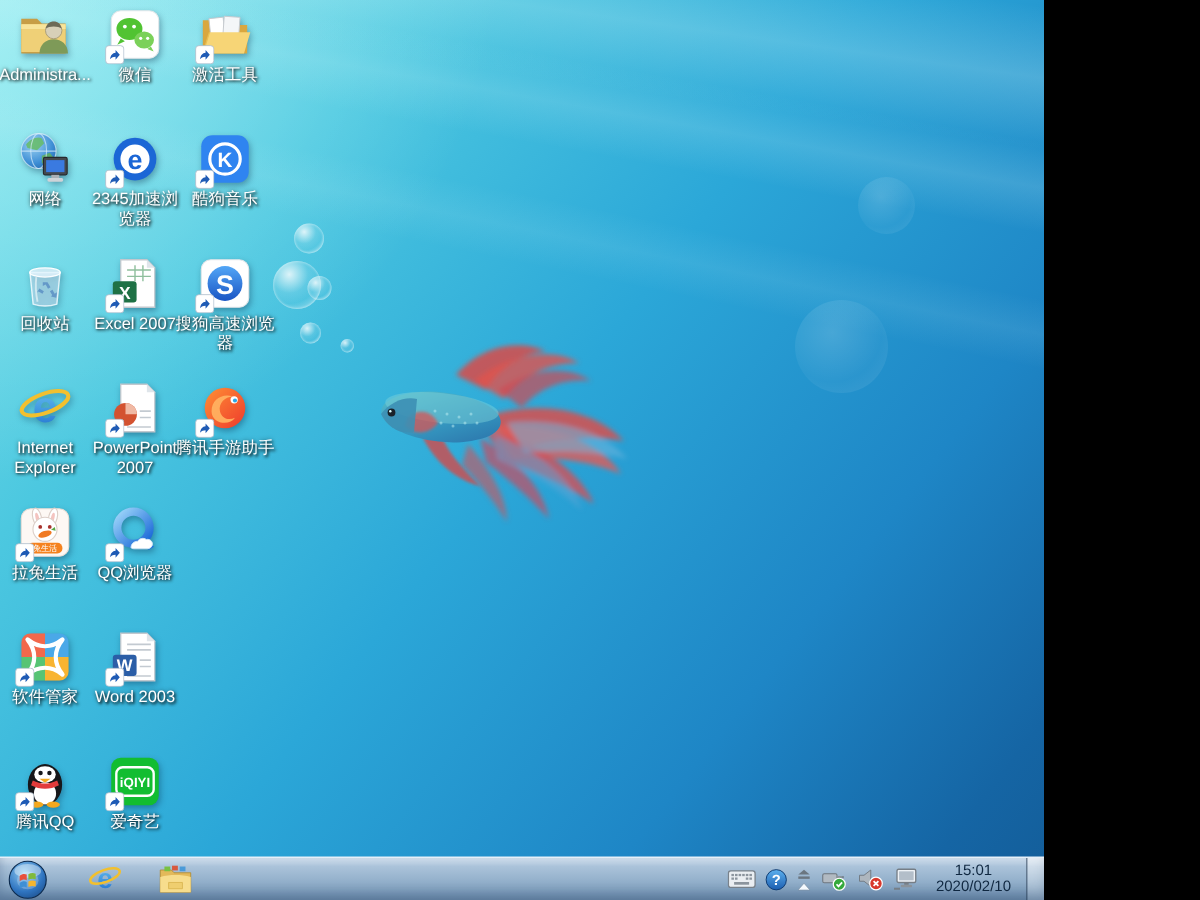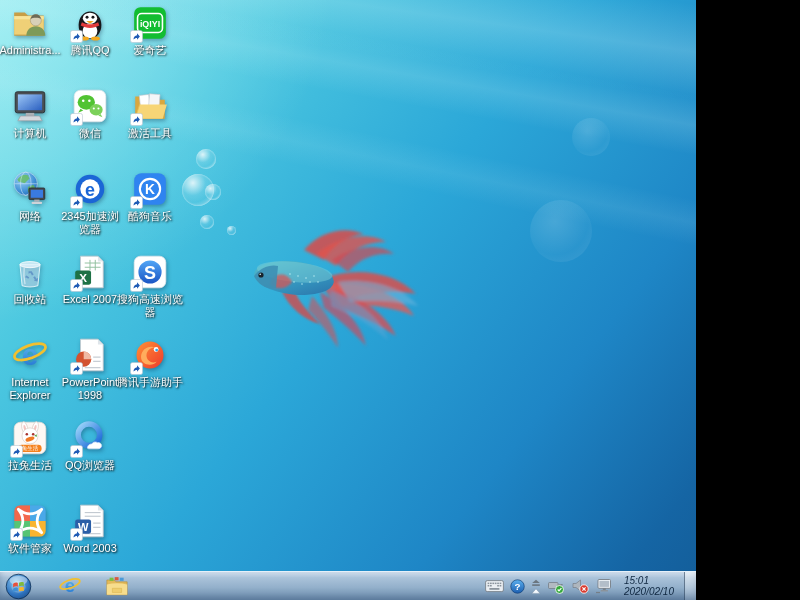--- a/index.html
+++ b/index.html
@@ -34,21 +34,21 @@
     background:linear-gradient(to bottom,#d3e1ef 0,#abc3da 20%,#93b0cb 55%,#7f9ebc 82%,#7392b1 100%);
     border-top:1px solid #e6f0f9;box-shadow:inset 0 -4px 7px rgba(25,55,95,.28);}
   .start-btn{width:27px;height:27px;margin-left:5px;flex:0 0 auto;cursor:pointer;}
   .start-btn svg{width:27px;height:27px;display:block;}
   .tb-ico{width:24px;height:24px;flex:0 0 auto;cursor:pointer;}
   .tb-ico svg{width:24px;height:24px;display:block;}
   .tb-ie{margin-left:26px;} .tb-exp{margin-left:23px;}
   .tray{margin-left:auto;display:flex;align-items:center;gap:6px;}
   .tray-ico{height:15px;display:flex;align-items:center;cursor:pointer;}
   .tray-stack{display:flex;flex-direction:column;align-items:center;gap:1px;cursor:pointer;}
-  .clock{margin:0 4px 0 5px;font-size:10px;line-height:11px;color:#0f2740;cursor:default;font-style:italic;}
+  .clock{margin:0 4px 0 5px;text-align:center;font-size:10px;line-height:11px;color:#0f2740;cursor:default;}
   .show-desktop{width:11px;height:28px;border-left:1px solid rgba(20,45,75,.55);
     background:linear-gradient(to bottom,rgba(255,255,255,.5),rgba(255,255,255,.15));cursor:pointer;}
 </style>
 </head>
 <body>
 
 <div class="desktop">
   <div class="wallpaper"></div>
   <div class="ray ray1"></div>
   <div class="ray ray2"></div>
@@ -126,37 +126,20 @@
         <path d="M3 11.5h28v17.5H3z" fill="#efd077"></path>
         <path d="M3 11.5h28v3H3z" fill="#f8e49a"></path>
         <path d="M14.5 30c0-5.5 4-9 9-9s9 3.5 9 9z" fill="#7e9a58"></path>
         <circle cx="23.5" cy="15.5" r="5.2" fill="#d8d0b8" stroke="#a89c78" stroke-width=".6"></circle>
         <path d="M18.6 14.2c.4-2.9 2.3-4.4 4.9-4.4s4.5 1.5 4.9 4.4c-1.6-1.7-8.2-1.7-9.8 0z" fill="#6e6a56"></path>
       </svg>
         </div>
       <div class="dlabel">Administra...</div>
     </div>
 
-    <div class="dicon">
-      <div class="glyphbox">
-          <svg class="main" viewBox="0 0 36 36">
-        <defs>
-              <linearGradient id="scr1" x1="0" y1="0" x2="1" y2="1">
-          <stop offset="0" stop-color="#9cc6f6"></stop>
-                <stop offset="1" stop-color="#2a5fc0"></stop>
-              </linearGradient>
-            </defs>
-        <rect x="4" y="4.5" width="28" height="20" rx="2" fill="#4a4e53" stroke="#26292d" stroke-width=".8"></rect>
-        <rect x="6.5" y="7" width="23" height="15" fill="url(#scr1)"></rect>
-        <rect x="14" y="24.5" width="8" height="3" fill="#aab0b6"></rect>
-        <path d="M9 27.5h18l2.5 4.5H6.5z" fill="#d3d8dd" stroke="#969ca2" stroke-width=".6"></path>
-      </svg>
-        </div>
-      <div class="dlabel">计算机</div>
-    </div>
 
     <div class="dicon">
       <div class="glyphbox">
           <svg class="main" viewBox="0 0 36 36">
         <defs>
               <radialGradient id="net1" cx=".35" cy=".3" r=".9">
           <stop offset="0" stop-color="#9fd4f2"></stop>
                 <stop offset=".6" stop-color="#3f8fd6"></stop>
                 <stop offset="1" stop-color="#1d5da0"></stop>
               </radialGradient>
@@ -348,21 +331,21 @@
               <line x1="13" y1="30" x2="28" y2="30"></line>
         </g>
         <circle cx="12" cy="22" r="7.2" fill="#d35230"></circle>
         <path d="M12 22v-7.2a7.2 7.2 0 0 1 7.2 7.2z" fill="#f0b9a4"></path>
       </svg>
       <svg class="sc" viewBox="0 0 12 12">
         <rect x=".4" y=".4" width="11.2" height="11.2" rx="2" fill="#fff" stroke="#aebccb" stroke-width=".5"></rect>
         <path d="M3.2 8.8c.1-2.4 1.4-3.8 3.3-4V3l2.6 3-2.6 3V7.3c-1.4 0-2.4.5-3.3 1.5z" fill="#1f5bb5"></path>
       </svg>
         </div>
-      <div class="dlabel">PowerPoint 1998</div>
+      <div class="dlabel">PowerPoint 2007</div>
     </div>
 
     <div class="dicon">
       <div class="glyphbox">
           <svg class="main" viewBox="0 0 36 36">
         <defs>
               <linearGradient id="qb1" x1="0" y1="0" x2="1" y2="1">
           <stop offset="0" stop-color="#9ed6fa"></stop>
                 <stop offset="1" stop-color="#1463d6"></stop>
               </linearGradient>

